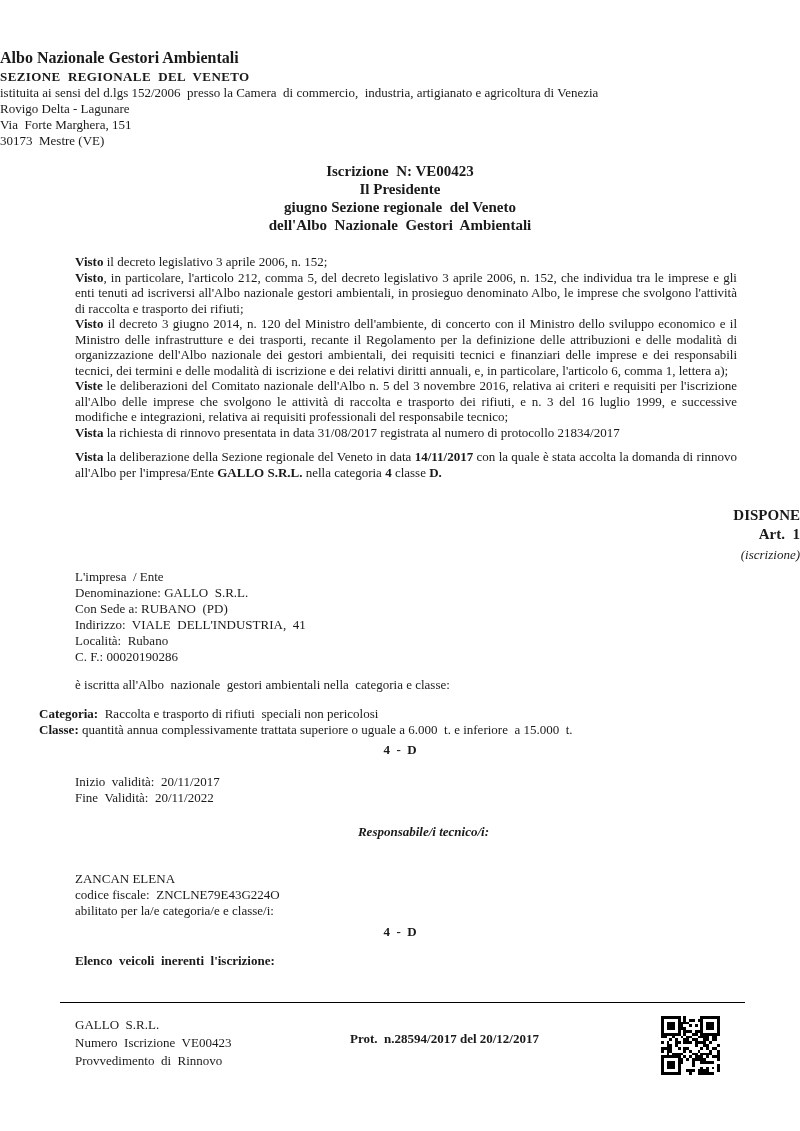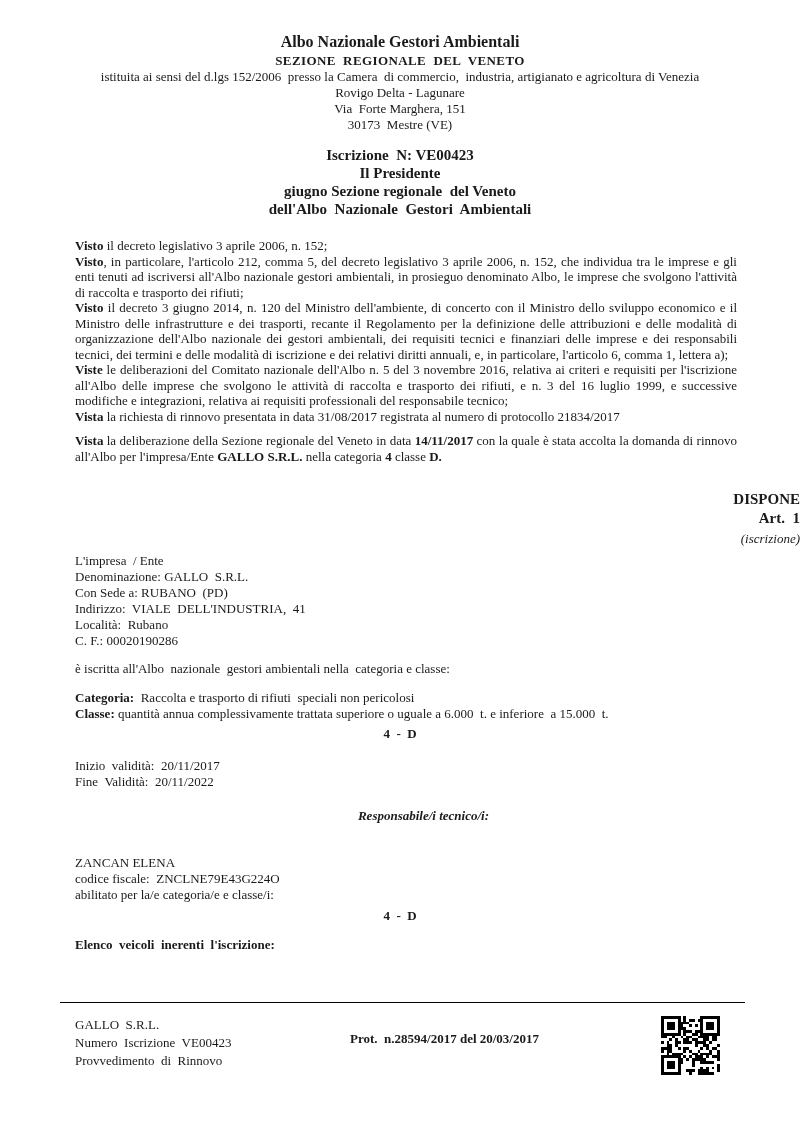--- a/index.html
+++ b/index.html
@@ -9,21 +9,21 @@
     height: 1131px;
     margin: 0 auto;
     background: #ffffff;
     font-family: "Liberation Serif", "DejaVu Serif", serif;
     color: #1a1a1a;
     overflow: hidden;
   }
   .pre { white-space: pre-wrap; }
 
   
-  .header { padding-top: 32px; text-align: center; }
+  .header { padding-top: 48px; text-align: left; }
   .header-org { font-size: 16px; font-weight: bold; line-height: 20px; }
   .header-section { font-size: 13px; font-weight: bold; line-height: 17px; letter-spacing: 0.4px; }
   .header-line { font-size: 13px; line-height: 16px; }
 
   
   .title-block { text-align: center; margin-top: 13px; }
   .title-line { font-size: 15px; font-weight: bold; line-height: 18px; }
 
   
   .premises { margin: 20px 63px 0 75px; font-size: 13px; line-height: 15.5px; }
@@ -36,21 +36,21 @@
   .dispone { text-align: right; margin-top: 26px; }
   .dispone-title { font-size: 15px; font-weight: bold; line-height: 19px; }
   .dispone-article { font-size: 15px; font-weight: bold; line-height: 19px; }
   .dispone-sub { font-size: 13px; font-style: italic; line-height: 16px; margin-top: 3px; }
 
   
   .company { margin: 6px 63px 0 75px; font-size: 13px; line-height: 16px; }
 
   
   .enrollment-intro { margin: 12px 63px 0 75px; font-size: 13px; line-height: 16px; }
-  .category-block { margin: 13px 63px 0 75px; font-size: 13px; line-height: 16px; }
+  .category-block { margin: 13px 63px 0 39px; font-size: 13px; line-height: 16px; }
   .code-line { text-align: center; font-size: 13px; font-weight: bold; line-height: 16px; margin-top: 4px; }
 
   
   .validity { margin: 16px 63px 0 75px; font-size: 13px; line-height: 16px; }
 
   
   .resp-heading { text-align: center; font-size: 13px; font-weight: bold; font-style: italic; line-height: 16px; margin-top: 18px; padding-left: 47px; }
   .manager { margin: 31px 63px 0 75px; font-size: 13px; line-height: 16px; }
   .manager-code { text-align: center; font-size: 13px; font-weight: bold; line-height: 16px; margin-top: 5px; }
 
@@ -134,21 +134,21 @@
   <div class="manager-code pre">4  -  D</div>
 
   <div class="vehicles-heading pre">Elenco  veicoli  inerenti  l'iscrizione:</div>
 
   <div class="footer-rule"></div>
   <div class="footer-left">
     <div class="pre">GALLO  S.R.L.</div>
     <div class="pre">Numero  Iscrizione  VE00423</div>
     <div class="pre">Provvedimento  di  Rinnovo</div>
   </div>
-  <div class="footer-prot pre">Prot.  n.28594/2017 del 20/03/2017</div>
+  <div class="footer-prot pre">Prot.  n.28594/2017 del 20/12/2017</div>
   <div class="qr">
       <svg viewBox="0 0 21 21" width="59" height="59" shape-rendering="crispEdges">
         <rect x="0" y="0" width="1" height="1" fill="#000"></rect>
         <rect x="1" y="0" width="1" height="1" fill="#000"></rect>
         <rect x="2" y="0" width="1" height="1" fill="#000"></rect>
         <rect x="3" y="0" width="1" height="1" fill="#000"></rect>
         <rect x="4" y="0" width="1" height="1" fill="#000"></rect>
         <rect x="5" y="0" width="1" height="1" fill="#000"></rect>
         <rect x="6" y="0" width="1" height="1" fill="#000"></rect>
         <rect x="8" y="0" width="1" height="1" fill="#000"></rect>

